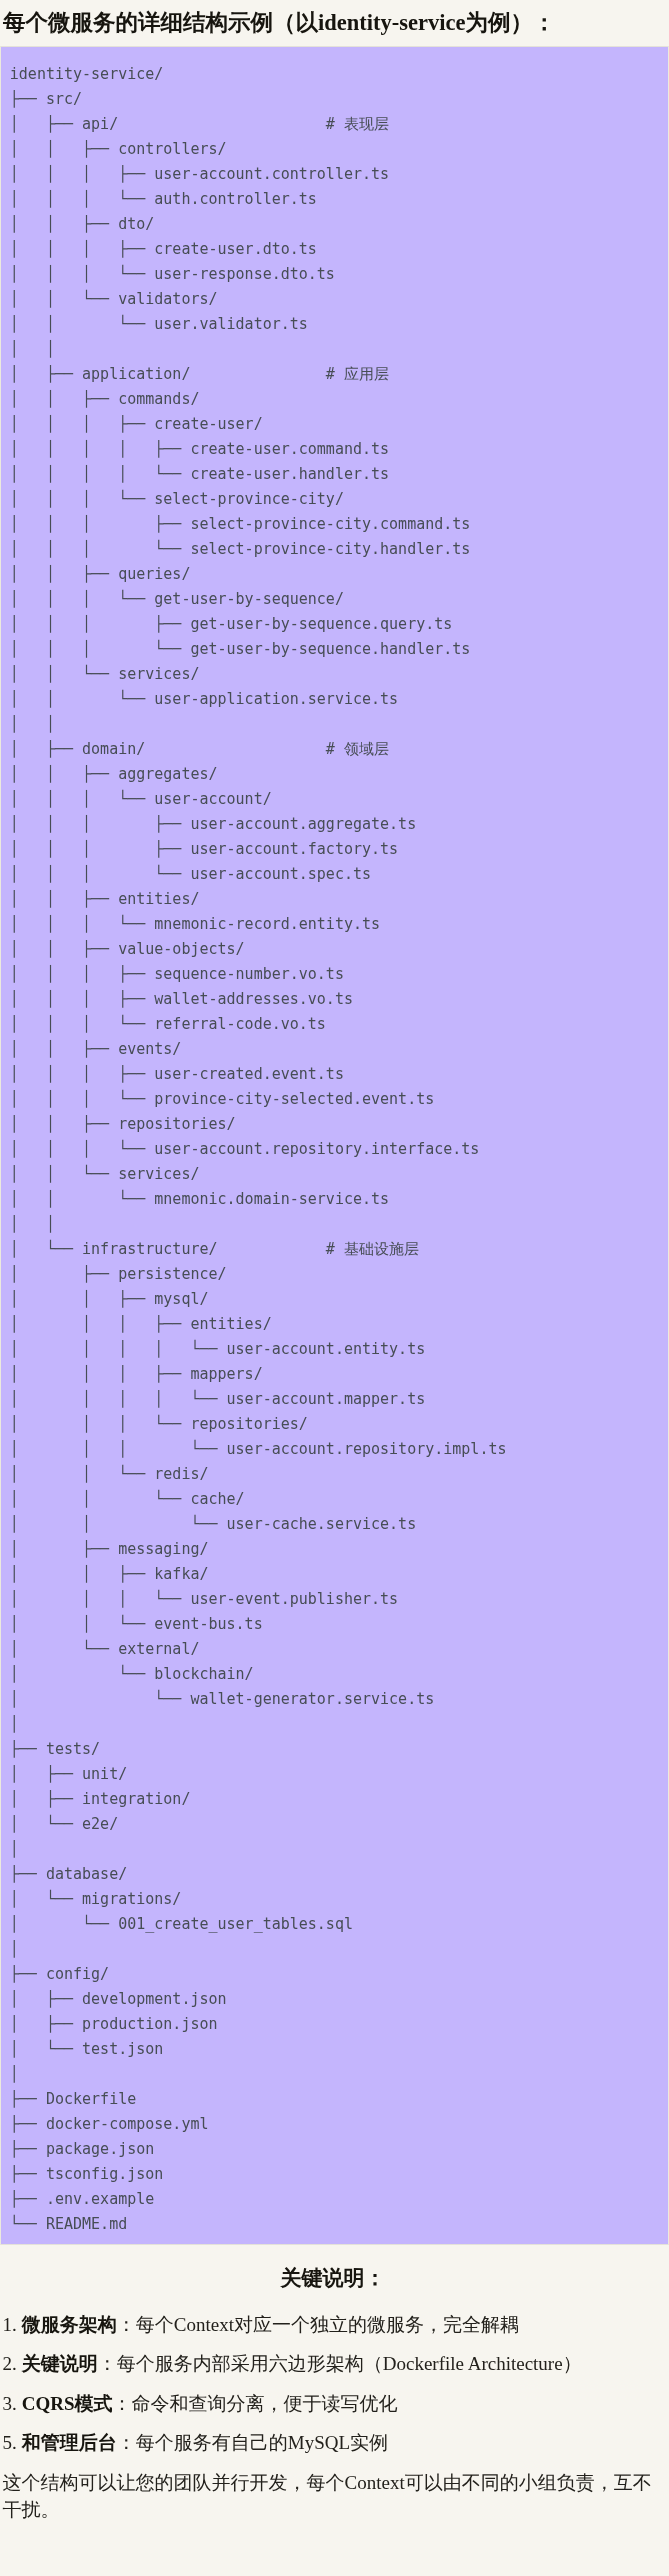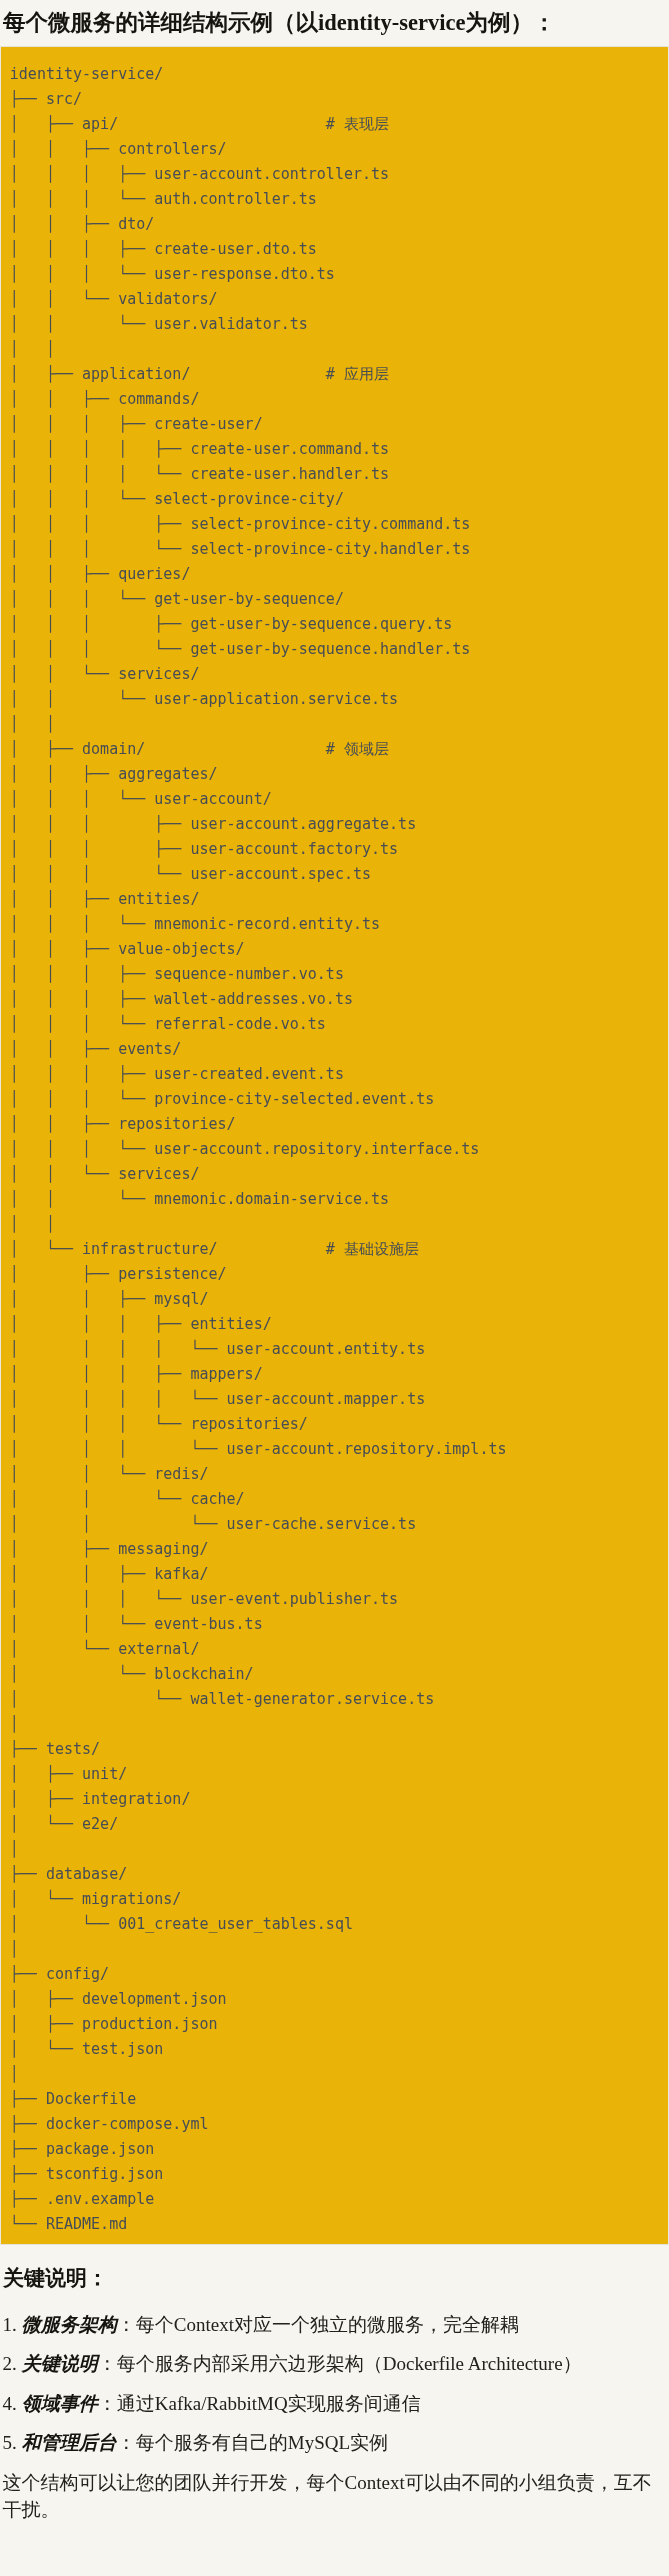--- a/index.html
+++ b/index.html
@@ -17,21 +17,21 @@
   }
   .doc-title {
     font-family: Liberation Serif, serif;
     font-weight: bold;
     font-size: 22.5px;
     line-height: 1.2;
     color: #17150f;
     margin: 0 6.3px 10px 3.1px;
   }
   .code-block {
-    background: #eab308;
+    background: #c4b5fd;
     border-top: 0.6px solid #e5e2d9;
     border-bottom: 0.6px solid #e5e2d9;
     border-left: 0.6px solid #eceade;
     border-right: 0.6px solid #eceade;
     width: 669px;
   }
   .code-block pre {
     margin: 0;
     padding: 15px 8.8px 7.5px 8.8px;
     font-family: "DejaVu Sans Mono", monospace;
@@ -43,35 +43,35 @@
   }
   .notes {
     padding: 0 6.3px 0 2.5px;
   }
   .notes-heading {
     font-weight: bold;
     font-size: 21px;
     line-height: 1.3;
     color: #17150f;
     margin: 20px 0 19px 0.6px;
+    text-align: center;
   }
   .note-item {
     font-size: 19px;
     line-height: 1.4;
     margin: 0 0 13px 0;
     color: #23211c;
   }
   .note-item .num {
     display: inline-block;
     margin-right: 5px;
   }
   .note-item .term {
     font-weight: bold;
     color: #17150f;
-    font-style: italic;
   }
   .note-footer {
     font-size: 19px;
     line-height: 1.4;
     margin-top: 0;
     color: #23211c;
   }
 </style>
 </head>
 <body>
@@ -175,24 +175,24 @@
 
     <div>
   <div class="note-item">
     <span class="num">1.</span><span class="term">微服务架构</span><span>：</span><span>每个Context对应一个独立的微服务，完全解耦</span>
   </div>
 
   <div class="note-item">
     <span class="num">2.</span><span class="term">关键说明</span><span>：</span><span>每个服务内部采用六边形架构（Dockerfile Architecture）</span>
   </div>
 
-
-  <div class="note-item">
-    <span class="num">4.</span><span class="term">领域事件</span><span>：</span><span>通过Kafka/RabbitMQ实现服务间通信</span>
-  </div>
+  <div class="note-item">
+    <span class="num">3.</span><span class="term">CQRS模式</span><span>：</span><span>命令和查询分离，便于读写优化</span>
+  </div>
+
 
   <div class="note-item">
     <span class="num">5.</span><span class="term">和管理后台</span><span>：</span><span>每个服务有自己的MySQL实例</span>
   </div>
 
 </div>
 
     <p class="note-footer">这个结构可以让您的团队并行开发，每个Context可以由不同的小组负责，互不干扰。</p>
   </div>
 

